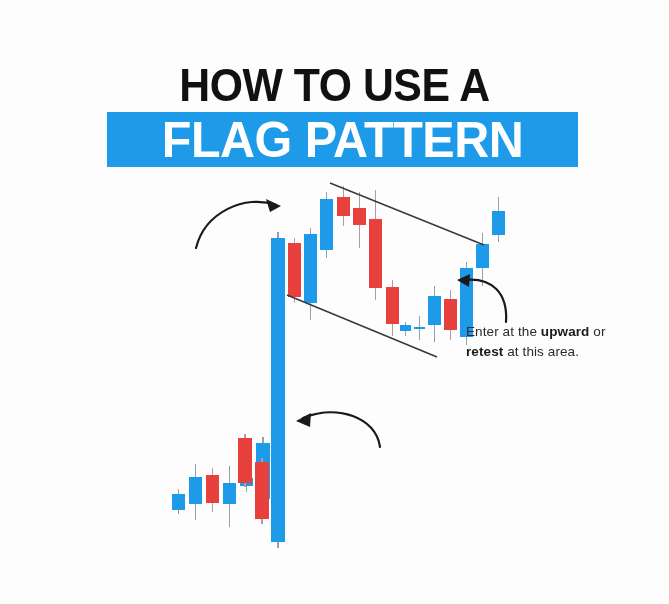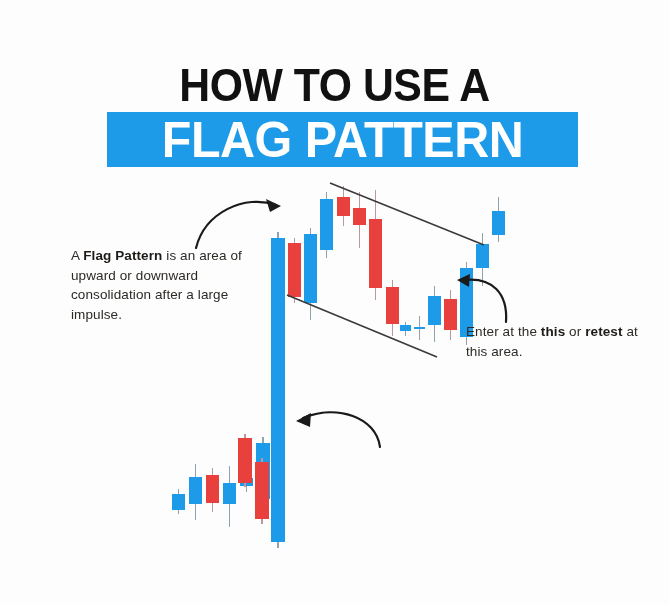--- a/index.html
+++ b/index.html
@@ -203,16 +203,15 @@
     <g>
       <path class="arrowpath" d="M 506 322 C 508 293, 492 277, 464 280"></path>
       <polygon class="arrowhead" points="457,280 470,274 469,287"></polygon>
     </g>
     <g>
       <path class="arrowpath" d="M 380 447 C 376 417, 337 404, 303 418"></path>
       <polygon class="arrowhead" points="296,421 311,413, 310,427"></polygon>
     </g>
   </svg>
 
-  <div class="note" id="note-left"><span>A </span><b>Flag Pattern</b><span> is an area of upward or downward consolidation after a large impulse.</span></div>
-  <div class="note" id="note-right"><span>Enter at the </span><b>this</b><span> or </span><b>retest</b><span> at this area.</span></div>
+  <div class="note" id="note-right"><span>Enter at the </span><b>upward</b><span> or </span><b>retest</b><span> at this area.</span></div>
 
 </div>
 
 </body></html>

